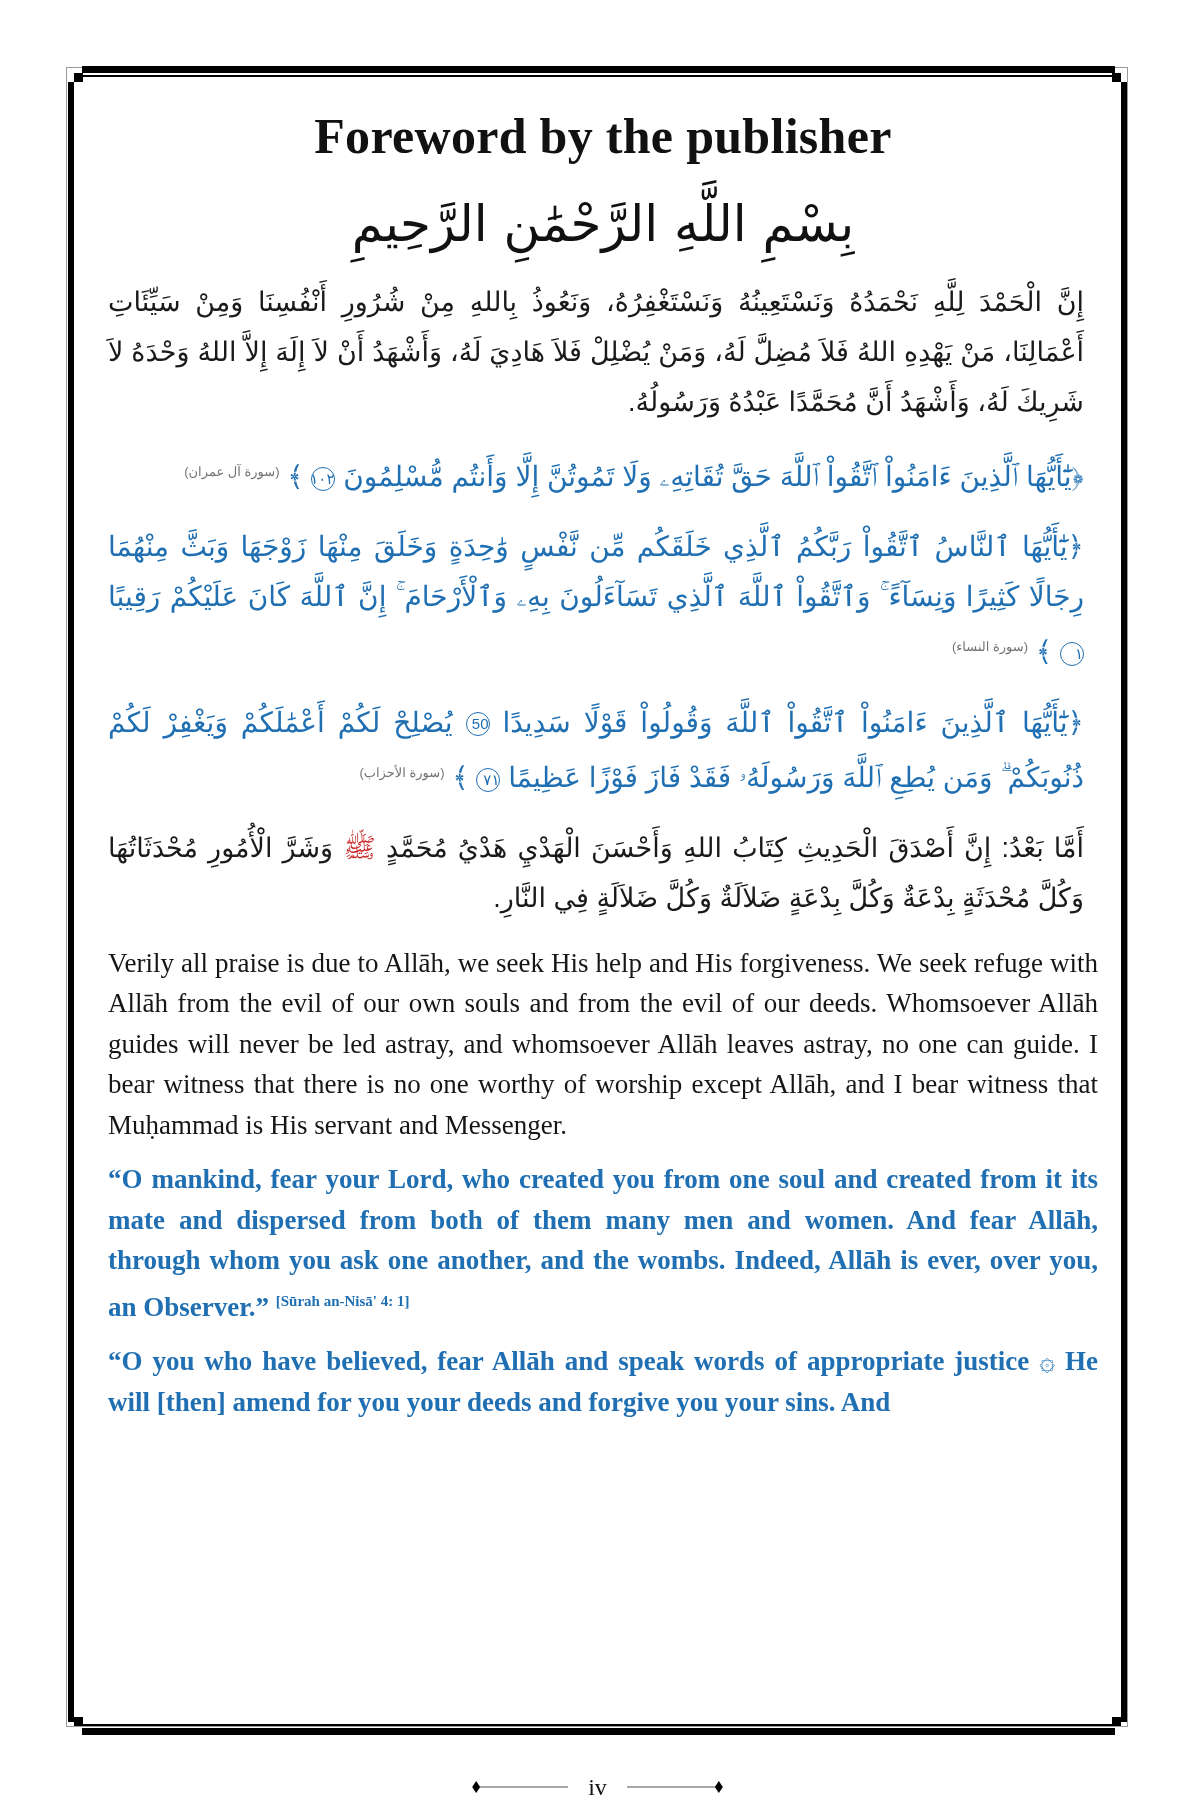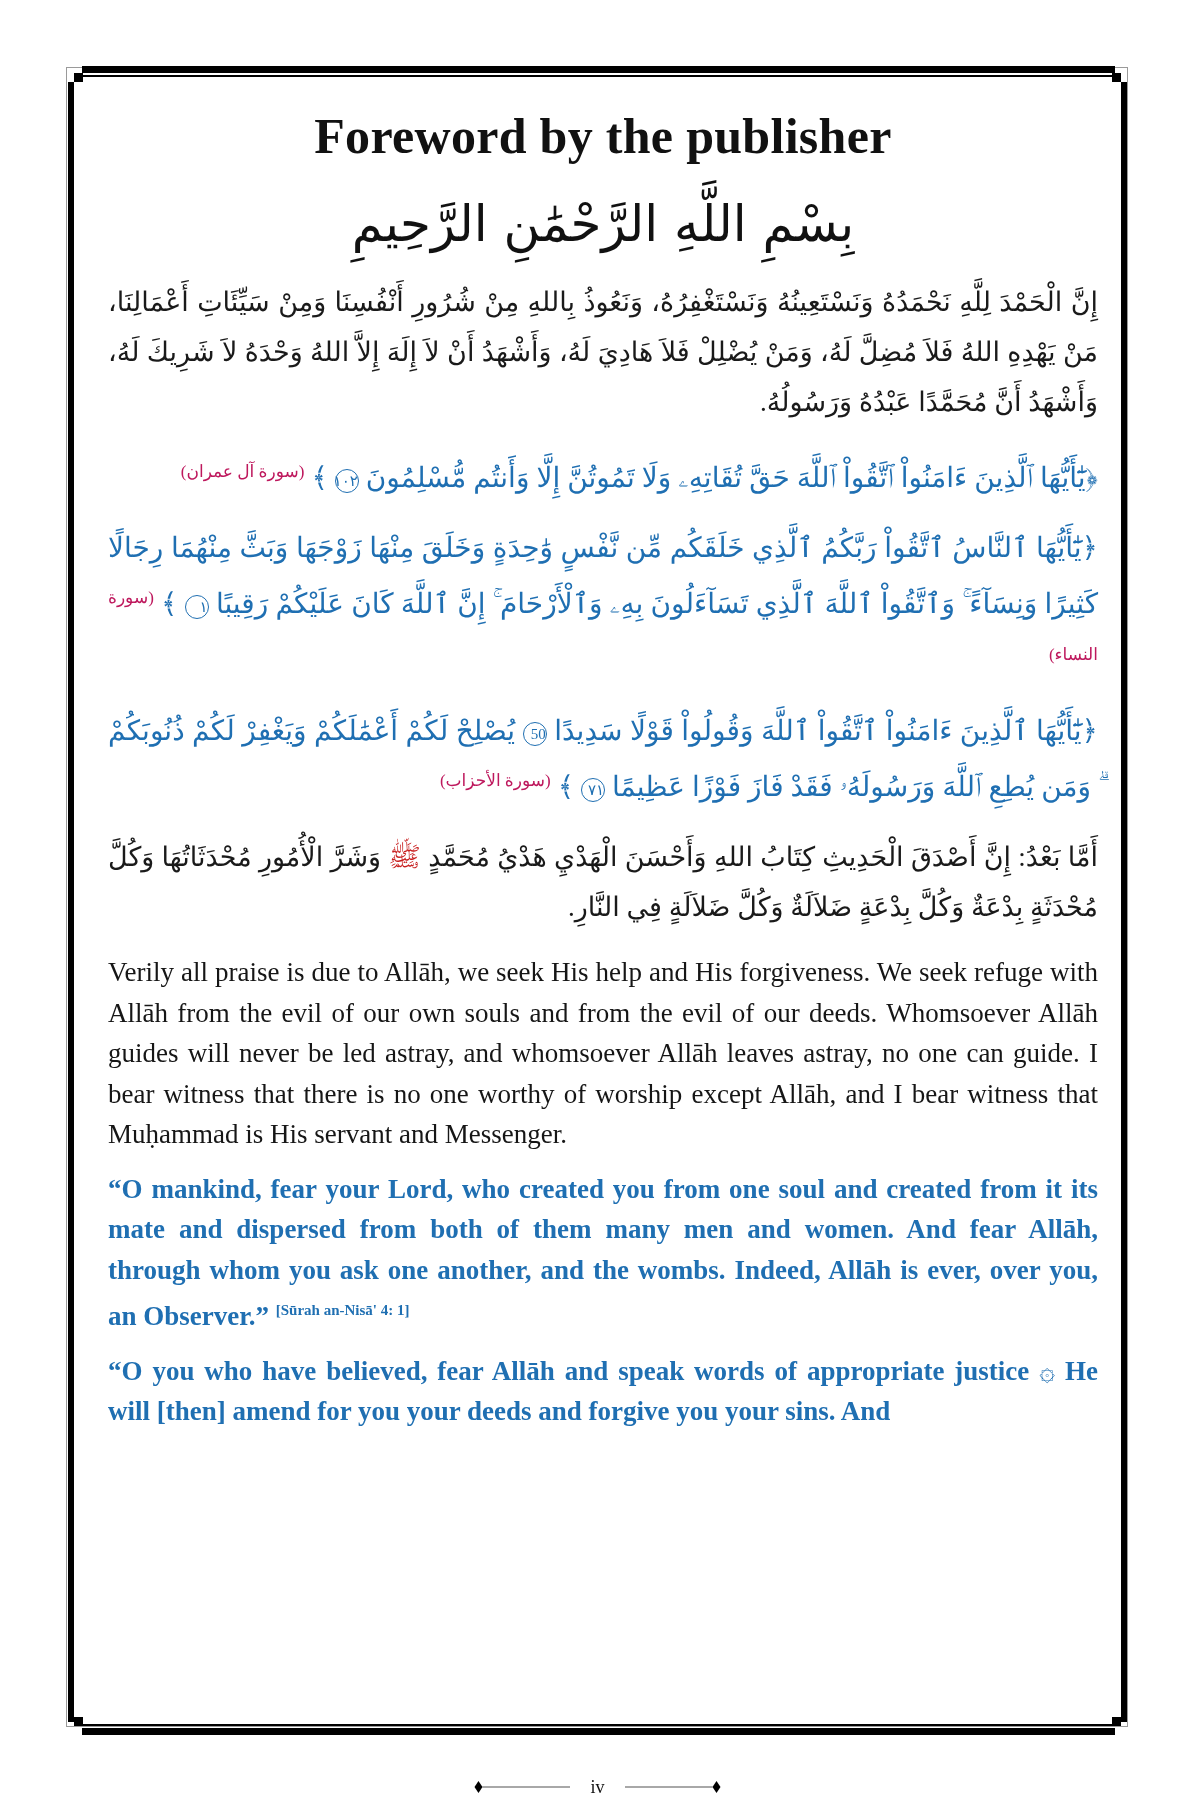--- a/index.html
+++ b/index.html
@@ -26,25 +26,25 @@
     text-align: center; font-family: "Liberation Serif", serif; font-size: 50px;
     color: #111; margin: 12px 0 0 0; letter-spacing: 0.3px;
   }
   .bismillah {
     text-align: center; font-family: "DejaVu Serif", serif; font-size: 50px;
     color: #111; margin: 30px 0 24px 0; direction: rtl;
   }
 
   .ar {
     direction: rtl; text-align: justify; text-align-last: right;
-    font-family: Liberation Serif, serif; font-size: 27px; line-height: 50px;
-    color: #1a1a1a; margin: 0 0 20px 0;
+    font-family: Liberation Sans, sans-serif; font-size: 27px; line-height: 50px;
+    color: #1a1a1a; margin: 0 14px 20px 0;
   }
   .ar.quran { color: #1f6fb2; font-size: 28px; }
-  .ar .cite { font-size: 17px; vertical-align: super; color: #be185d; }
+  .ar .cite { font-size: 13px; vertical-align: super; color: #737373; }
   .ar .salawat { color: #c81e1e; }
   .ayah-num {
     display: inline-block; font-size: 15px; border: 1.5px solid #1f6fb2; border-radius: 50%;
     width: 22px; height: 22px; line-height: 22px; text-align: left; vertical-align: middle;
   }
 
   .en {
     font-family: "Liberation Serif", serif; font-size: 27px; line-height: 40.5px;
     color: #161616; text-align: justify; margin: 10px 0 10px 0;
   }
@@ -52,21 +52,21 @@
   .en .ref { font-size: 15px; font-weight: bold; vertical-align: super; color: #1f6fb2; }
   .star { font-weight: normal; }
 
   .footer {
     position: absolute; top: 1772px; left: 0; width: 1195px; height: 30px;
     display: flex; justify-content: center; align-items: center;
   }
   .footer .diamond { width: 8px; height: 12px; background: #000; transform: rotate(0deg);
     clip-path: polygon(50% 0, 100% 50%, 50% 100%, 0 50%); }
   .footer .line { width: 88px; height: 2px; background: #a8a8a8; }
-  .footer .num { font-family: "Liberation Serif", serif; font-size: 18px; color: #111; margin: 0 20px; }
+  .footer .num { font-family: "Liberation Serif", serif; font-size: 24px; color: #111; margin: 0 20px; }
 </style>
 </head>
 <body>
 
 <div class="frame-outer"></div>
 <div class="frame-top-bar"></div>
 <div class="frame-top-thin"></div>
 <div class="frame-bottom-thin"></div>
 <div class="frame-bottom-bar"></div>
 <div class="frame-left-bar"></div>

